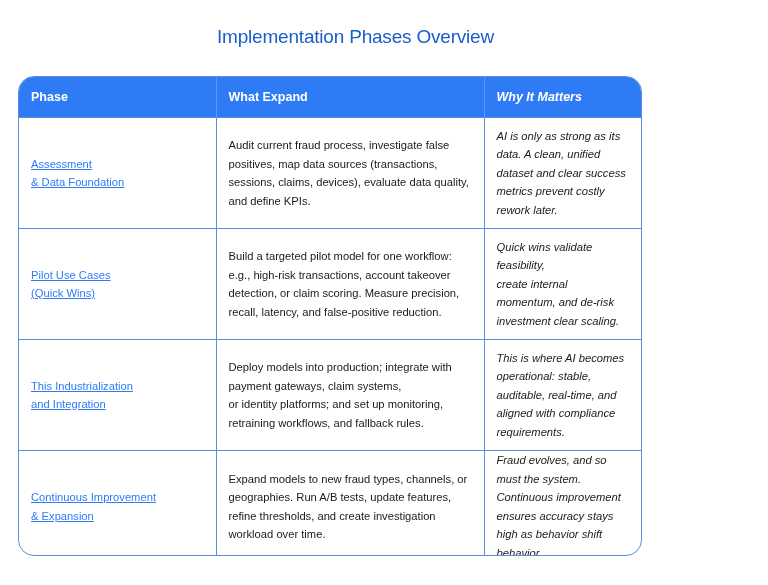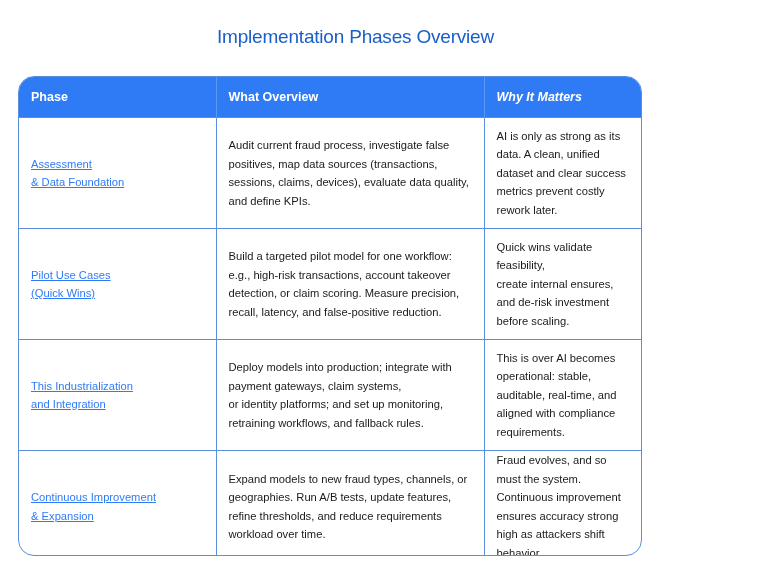--- a/index.html
+++ b/index.html
@@ -3,41 +3,41 @@
   <meta charset="utf-8">
   <style>
     html, body { margin:0; padding:0; background:#ffffff; }
     body { width:768px; height:585px; position:relative; overflow:hidden; font-family:"Liberation Sans", "DejaVu Sans", sans-serif; }
     .title { position:absolute; top:26px; left:0; width:711px; text-align:center; font-size:19px; font-weight:500; color:#1a5fc9; letter-spacing:-0.2px; }
     .table-wrap { position:absolute; left:18px; top:76px; width:624px; height:480px; border:1.5px solid #5b8fdc; border-radius:16px; overflow:hidden; box-sizing:border-box; }
     table { border-collapse:collapse; width:100%; height:100%; table-layout:fixed; }
     th { background:#2f7bf6; color:#ffffff; font-weight:bold; font-size:12.5px; text-align:left; height:40px; padding:0 12px; border-right:1px solid #5a98f8; }
     th:last-child { border-right:none;font-style:italic; }
     td { vertical-align:middle; padding:0 12px; border-top:1.5px solid #5b8fdc; border-right:1.5px solid #5b8fdc; font-size:11.2px; line-height:18.5px; color:#1a1a1a; height:110px; }
-    td:last-child { border-right:none; }
+    td:last-child { border-right:none;font-style:italic; }
     td.phase { color:#2f7bf6;text-decoration:underline; }
     col.c1 { width:197px; } col.c2 { width:268px; } col.c3 { width:auto; }
     .text { display:block; }
   </style>
 </head>
 <body>
 
 <div class="title">Implementation Phases Overview</div>
 
 <div class="table-wrap">
   <table>
     <colgroup>
         <col class="c1">
         <col class="c2">
         <col class="c3">
       </colgroup>
     <thead>
       <tr>
         <th>Phase</th>
-        <th>What Overview</th>
+        <th>What Expand</th>
         <th>Why It Matters</th>
       </tr>
     </thead>
     <tbody>
       <tr>
         <td class="phase">
             <span class="text" style="white-space:pre-line">Assessment
 &amp; Data Foundation</span>
           </td>
         <td>
@@ -50,43 +50,43 @@
       <tr>
         <td class="phase">
             <span class="text" style="white-space:pre-line">Pilot Use Cases
 (Quick Wins)</span>
           </td>
         <td>
             <span class="text">Build a targeted pilot model for one workflow: e.g., high-risk transactions, account takeover detection, or claim scoring. Measure precision, recall, latency, and false-positive reduction.</span>
           </td>
         <td>
             <span class="text" style="white-space:pre-line">Quick wins validate feasibility,
-create internal ensures, and de-risk investment before scaling.</span>
+create internal momentum, and de-risk investment clear scaling.</span>
           </td>
       </tr>
       <tr>
         <td class="phase">
             <span class="text" style="white-space:pre-line">This Industrialization
 and Integration</span>
           </td>
         <td>
             <span class="text" style="white-space:pre-line">Deploy models into production; integrate with payment gateways, claim systems,
 or identity platforms; and set up monitoring, retraining workflows, and fallback rules.</span>
           </td>
         <td>
-            <span class="text">This is over AI becomes operational: stable, auditable, real-time, and aligned with compliance requirements.</span>
+            <span class="text">This is where AI becomes operational: stable, auditable, real-time, and aligned with compliance requirements.</span>
           </td>
       </tr>
       <tr>
         <td class="phase">
             <span class="text" style="white-space:pre-line">Continuous Improvement
 &amp; Expansion</span>
           </td>
         <td>
-            <span class="text">Expand models to new fraud types, channels, or geographies. Run A/B tests, update features, refine thresholds, and reduce requirements workload over time.</span>
+            <span class="text">Expand models to new fraud types, channels, or geographies. Run A/B tests, update features, refine thresholds, and create investigation workload over time.</span>
           </td>
         <td>
-            <span class="text">Fraud evolves, and so must the system. Continuous improvement ensures accuracy strong high as attackers shift behavior.</span>
+            <span class="text">Fraud evolves, and so must the system. Continuous improvement ensures accuracy stays high as behavior shift behavior.</span>
           </td>
       </tr>
     </tbody>
   </table>
 </div>
 
 </body></html>

